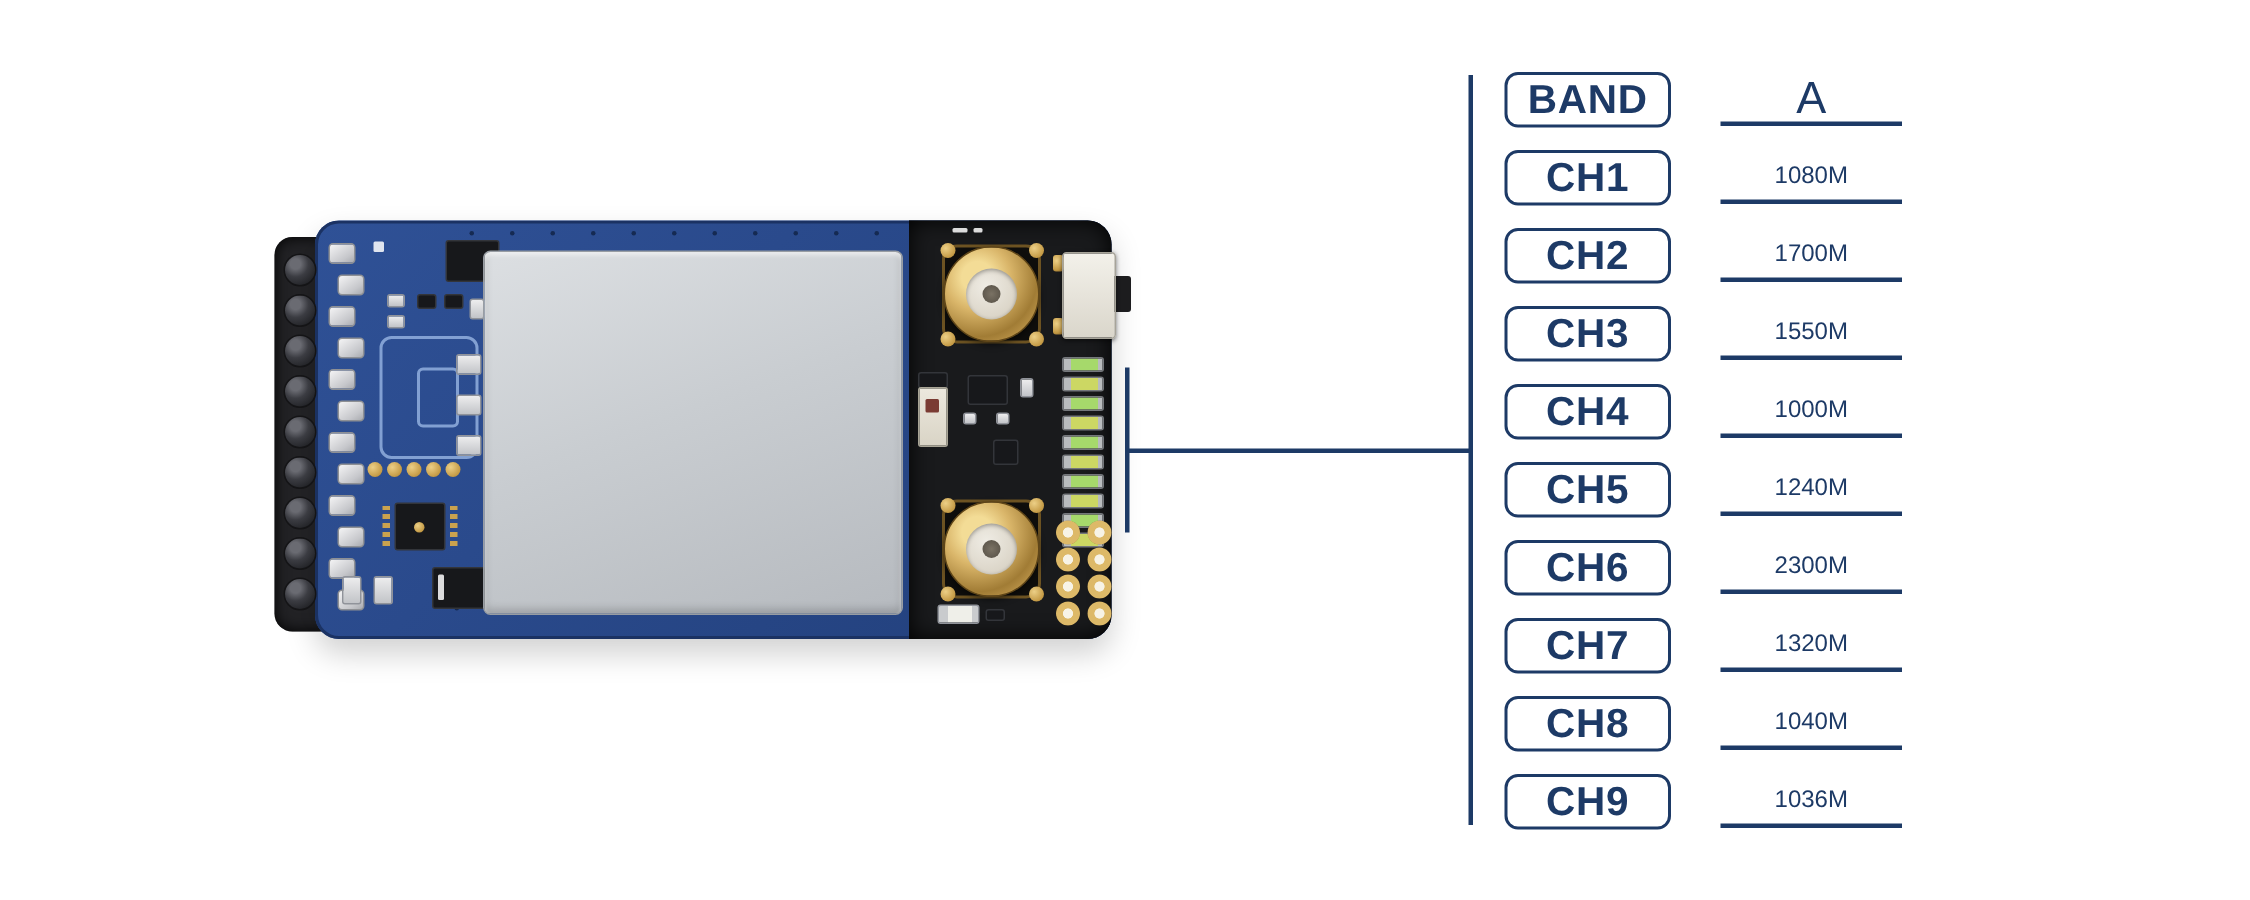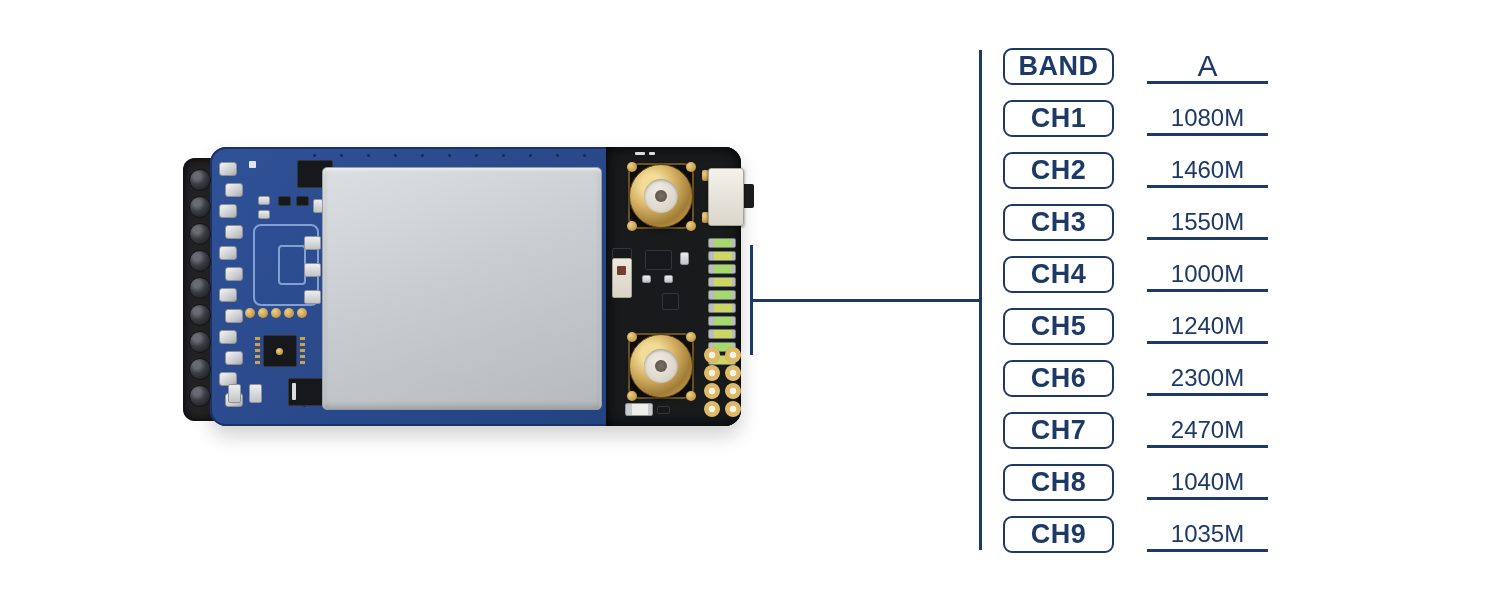--- a/index.html
+++ b/index.html
@@ -60,21 +60,21 @@
   
   .nav-line{background:var(--accent,#1d3a66);}
 
   
   .freq-table{position:absolute;left:0;top:0;}
   .row{position:absolute;height:33px;}
   .chn{position:absolute;left:1003px;width:107px;height:33px;border:2.5px solid var(--accent,#1d3a66);
        border-radius:9px;display:flex;align-items:center;justify-content:center;
        font-size:27px;font-weight:bold;letter-spacing:.5px;}
   .frq{position:absolute;left:1147px;width:121px;height:33px;border-bottom:3px solid var(--accent,#1d3a66);
-       display:flex;align-items:flex-end;justify-content:center;font-size:24px;line-height:30px;}
+       display:flex;align-items:flex-end;justify-content:center;font-size:16px;line-height:30px;}
   .frq.hdr{font-size:30px;}
 </style>
 </head>
 <body>
 
 <div class="stage">
 
   <div class="board-wrap">
 
     <div class="pin-header"></div>
@@ -241,45 +241,45 @@
       <span class="chn">BAND</span>
       <span class="frq hdr">A</span>
     </div>
 
     <div class="row" style="top:100px;">
       <span class="chn">CH1</span>
       <span class="frq">1080M</span>
     </div>
     <div class="row" style="top:152px;">
       <span class="chn">CH2</span>
-      <span class="frq">1460M</span>
+      <span class="frq">1700M</span>
     </div>
     <div class="row" style="top:204px;">
       <span class="chn">CH3</span>
       <span class="frq">1550M</span>
     </div>
     <div class="row" style="top:256px;">
       <span class="chn">CH4</span>
       <span class="frq">1000M</span>
     </div>
     <div class="row" style="top:308px;">
       <span class="chn">CH5</span>
       <span class="frq">1240M</span>
     </div>
     <div class="row" style="top:360px;">
       <span class="chn">CH6</span>
       <span class="frq">2300M</span>
     </div>
     <div class="row" style="top:412px;">
       <span class="chn">CH7</span>
-      <span class="frq">2470M</span>
+      <span class="frq">1320M</span>
     </div>
     <div class="row" style="top:464px;">
       <span class="chn">CH8</span>
       <span class="frq">1040M</span>
     </div>
     <div class="row" style="top:516px;">
       <span class="chn">CH9</span>
-      <span class="frq">1035M</span>
+      <span class="frq">1036M</span>
     </div>
   </div>
 
 </div>
 
 </body></html>

